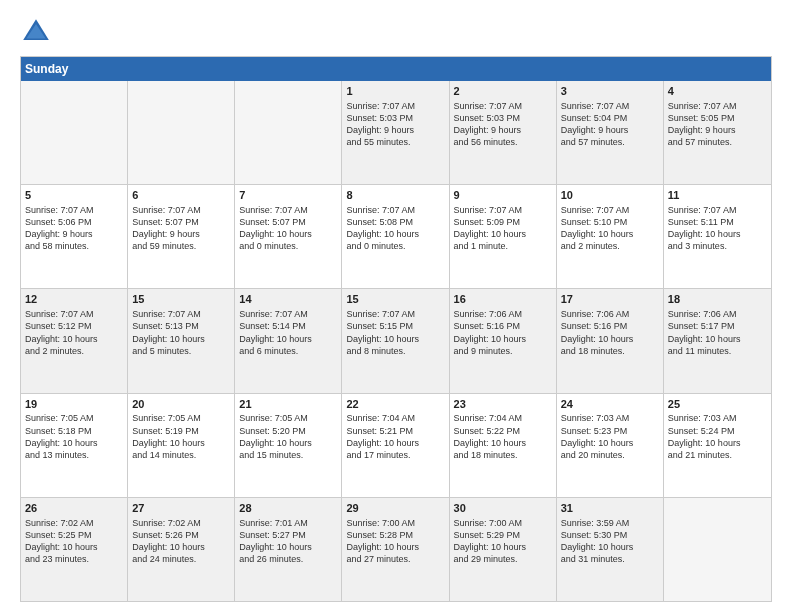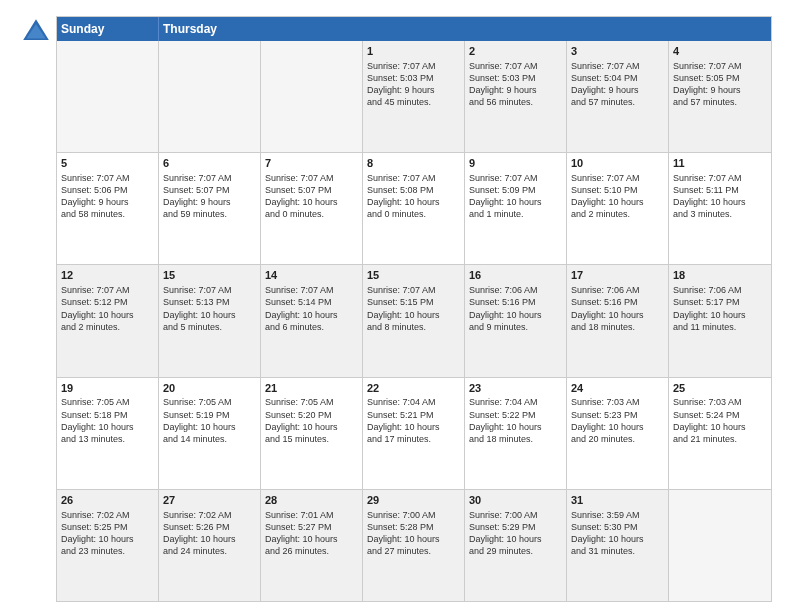--- a/index.html
+++ b/index.html
@@ -8,21 +8,21 @@
       height: 612px;
       font-family: Arial, sans-serif;
       background: #fff;
       overflow: hidden;
     }
     .page {
       width: 792px;
       height: 612px;
       padding: 16px 20px 10px 20px;
       display: flex;
-      flex-direction: row;
+      flex-direction: column;
     }
     .header {
       display: flex;
       justify-content: space-between;
       align-items: flex-start;
       margin-bottom: 8px;
     }
     .logo {
       display: flex;
       align-items: center;
@@ -123,33 +123,32 @@
     </div>
     <div class="title-block">
       <div class="calendar-title"></div>
       <div class="calendar-subtitle"></div>
     </div>
   </div>
 
   <div class="calendar">
     <div class="cal-header">
     <div class="cal-header-cell">Sunday</div>
-        <div class="cal-header-cell">Thursday</div>
       </div>
     <div class="cal-body">
     <div class="cal-row">
           <div class="cal-cell empty"></div>
           <div class="cal-cell empty"></div>
           <div class="cal-cell empty"></div>
           <div class="cal-cell shaded">
             <div class="day-num">1</div>
             <div class="day-info">Sunrise: 7:07 AM</div>
             <div class="day-info">Sunset: 5:03 PM</div>
             <div class="day-info">Daylight: 9 hours</div>
-            <div class="day-info">and 45 minutes.</div>
+            <div class="day-info">and 55 minutes.</div>
           </div>
           <div class="cal-cell shaded">
             <div class="day-num">2</div>
             <div class="day-info">Sunrise: 7:07 AM</div>
             <div class="day-info">Sunset: 5:03 PM</div>
             <div class="day-info">Daylight: 9 hours</div>
             <div class="day-info">and 56 minutes.</div>
           </div>
           <div class="cal-cell shaded">
             <div class="day-num">3</div>

